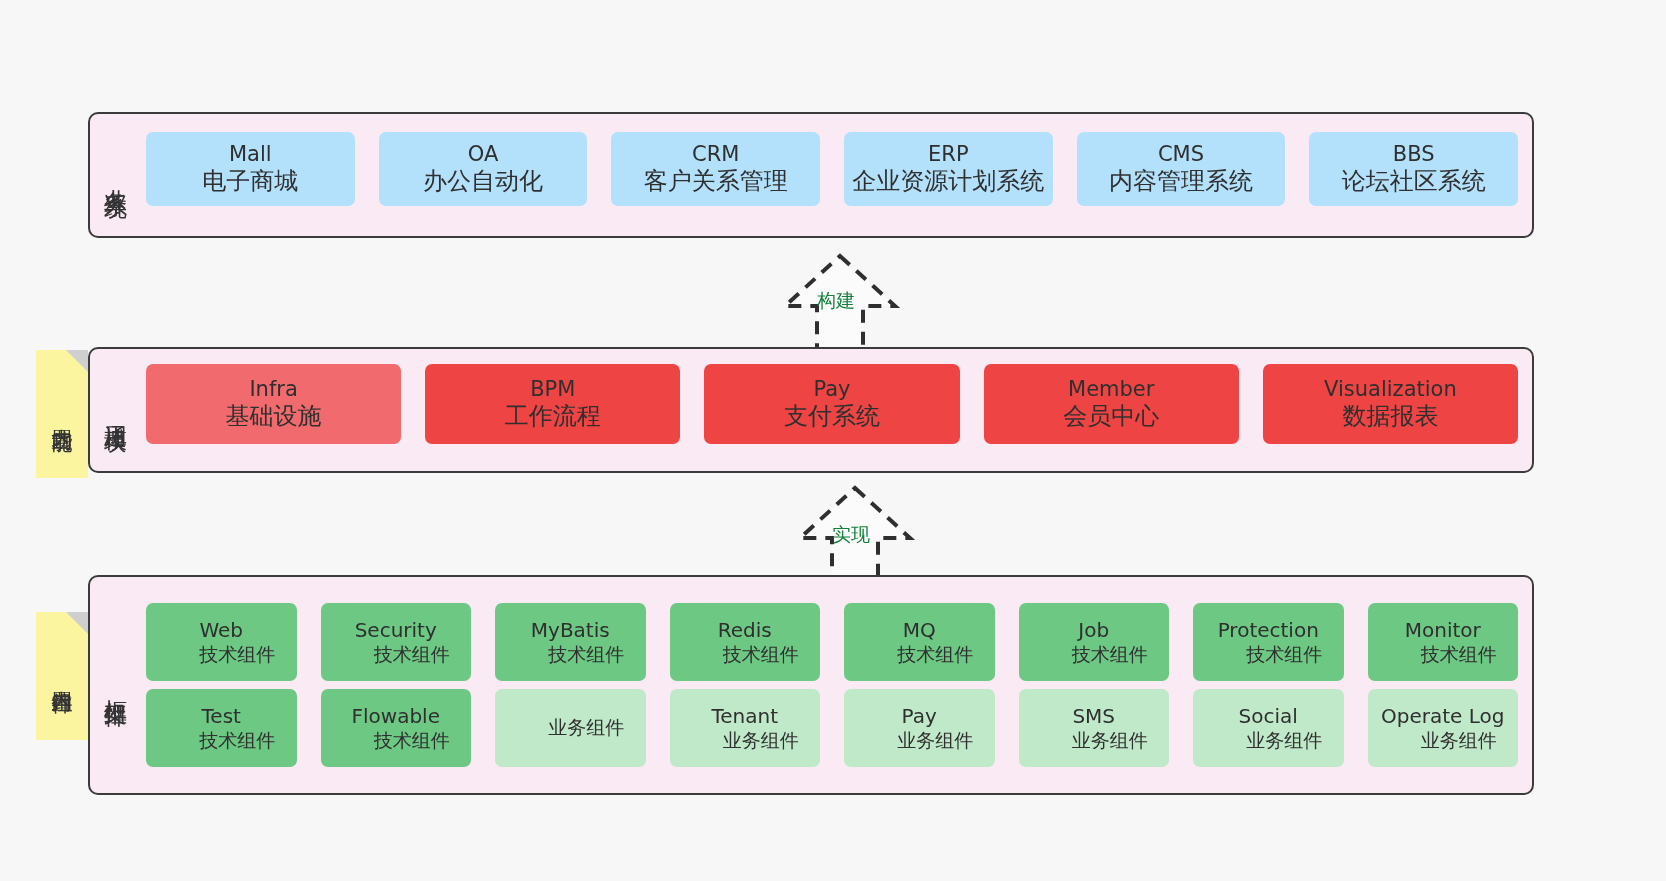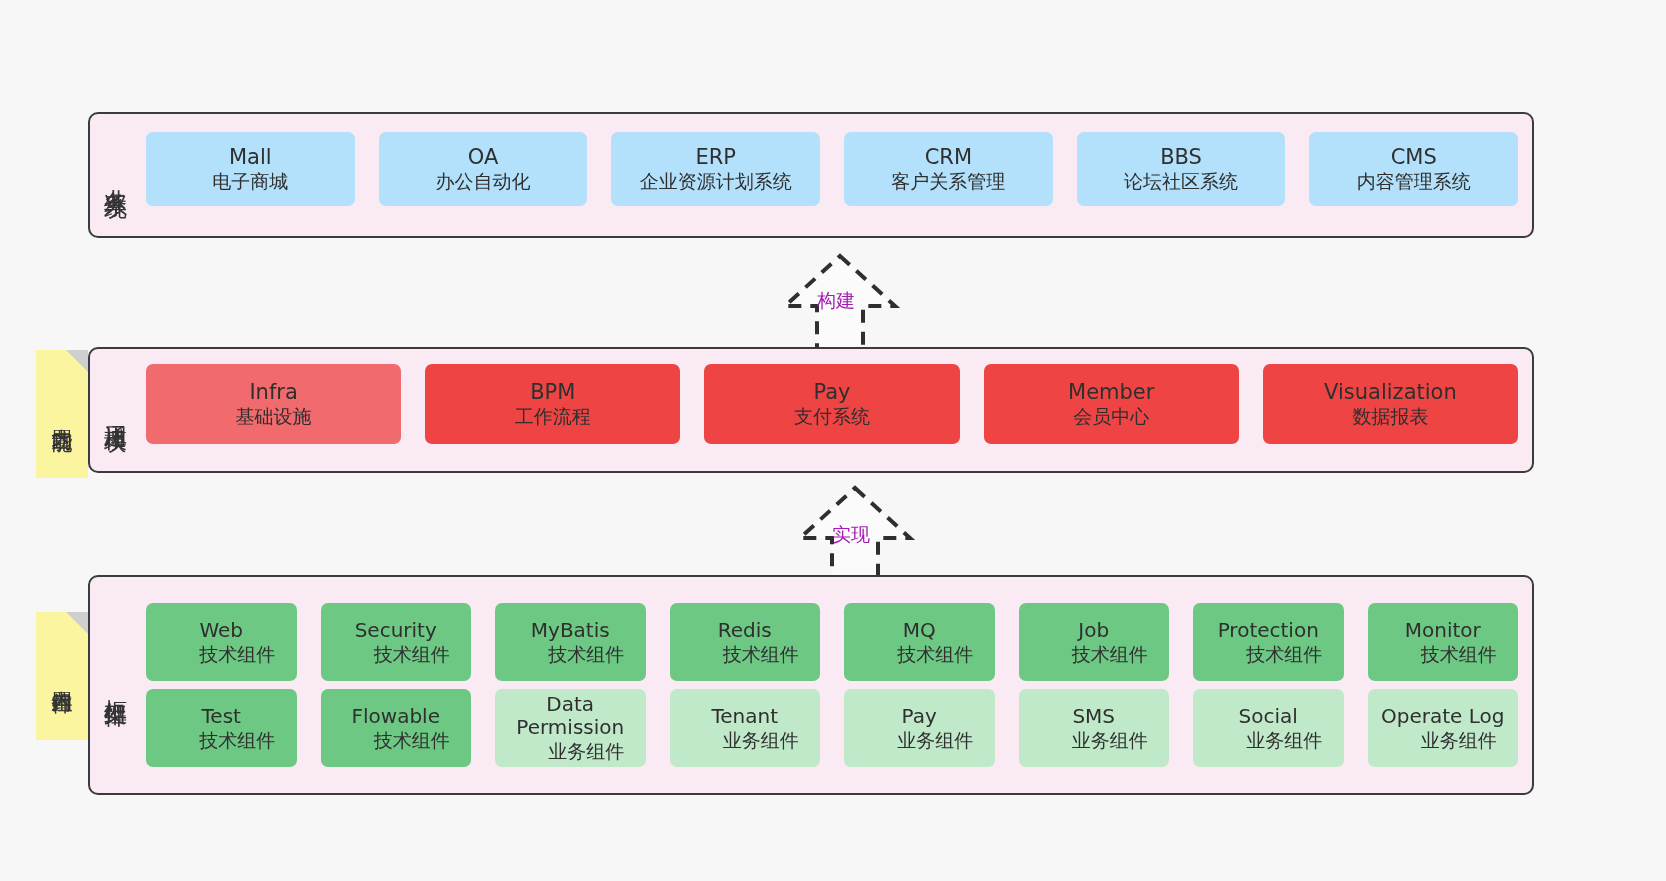--- a/index.html
+++ b/index.html
@@ -69,21 +69,21 @@
     display: flex;
     flex-direction: column;
     align-items: center;
     justify-content: center;
     text-align: center;
     color: #2f2f2f;
     line-height: 1.22;
     padding: 4px 6px;
   }
   .card .l1 { font-size: 21px; }
-  .card .l2 { font-size: 19px; }
+  .card .l2 { font-size: 24px; }
 
   
   #layer-business { left: 88px; top: 112px; width: 1446px; height: 126px; }
   #layer-business .card { height: 74px; background: #b3e0fb; }
 
   
   #layer-modules { left: 88px; top: 347px; width: 1446px; height: 126px; }
   #layer-modules .card { height: 80px; }
   .c-red   { background: #f16a6d; }
   .c-pink  { background: #ef4444; }
@@ -128,21 +128,21 @@
   #note-builtin-comp { left: 36px; top: 612px; height: 128px; }
 
   
   .arrow-wrap { position: absolute; }
   #arrow-build { left: 745px; top: 248px; width: 200px; height: 110px; }
   #arrow-impl  { left: 760px; top: 480px; width: 200px; height: 110px; }
 
   .arrow-label {
     position: absolute;
     font-size: 19px;
-    color: #a21caf;
+    color: #15803d;
     background: transparent;
     white-space: nowrap;
   }
   #arrow-build .arrow-label { left: 72px; top: 40px; }
   #arrow-impl  .arrow-label { left: 72px; top: 42px; }
 </style>
 </head>
 <body>
 
 <div class="canvas">
@@ -163,34 +163,34 @@
       <div class="row">
         <div class="card">
           <span class="l1">Mall</span>
           <span class="l2">电子商城</span>
         </div>
         <div class="card">
           <span class="l1">OA</span>
           <span class="l2">办公自动化</span>
         </div>
         <div class="card">
+          <span class="l1">CRM</span>
+          <span class="l2">客户关系管理</span>
+        </div>
+        <div class="card">
           <span class="l1">ERP</span>
           <span class="l2">企业资源计划系统</span>
         </div>
         <div class="card">
-          <span class="l1">CRM</span>
-          <span class="l2">客户关系管理</span>
+          <span class="l1">CMS</span>
+          <span class="l2">内容管理系统</span>
         </div>
         <div class="card">
           <span class="l1">BBS</span>
           <span class="l2">论坛社区系统</span>
-        </div>
-        <div class="card">
-          <span class="l1">CMS</span>
-          <span class="l2">内容管理系统</span>
         </div>
       </div>
     </div>
   </div>
 
   <div class="arrow-wrap" id="arrow-build">
     <svg width="200" height="110" viewBox="0 0 200 110">
       <path d="M 95 8 L 150 58 L 118 58 L 118 106 L 72 106 L 72 58 L 40 58 Z" fill="#fbfbfb" stroke="#2f2f2f" stroke-width="4" stroke-dasharray="13,9" stroke-linejoin="miter"></path>
     </svg>
     <span class="arrow-label">构建</span>
@@ -273,21 +273,20 @@
       <div class="row">
         <div class="card c-green">
           <span class="l1">Test</span>
           <span class="l2">技术组件</span>
         </div>
         <div class="card c-green">
           <span class="l1">Flowable</span>
           <span class="l2">技术组件</span>
         </div>
         <div class="card c-lgreen three-line">
-          <span class="l1">Data Permission</span>
           <span class="l2">业务组件</span>
         </div>
         <div class="card c-lgreen">
           <span class="l1">Tenant</span>
           <span class="l2">业务组件</span>
         </div>
         <div class="card c-lgreen">
           <span class="l1">Pay</span>
           <span class="l2">业务组件</span>
         </div>

